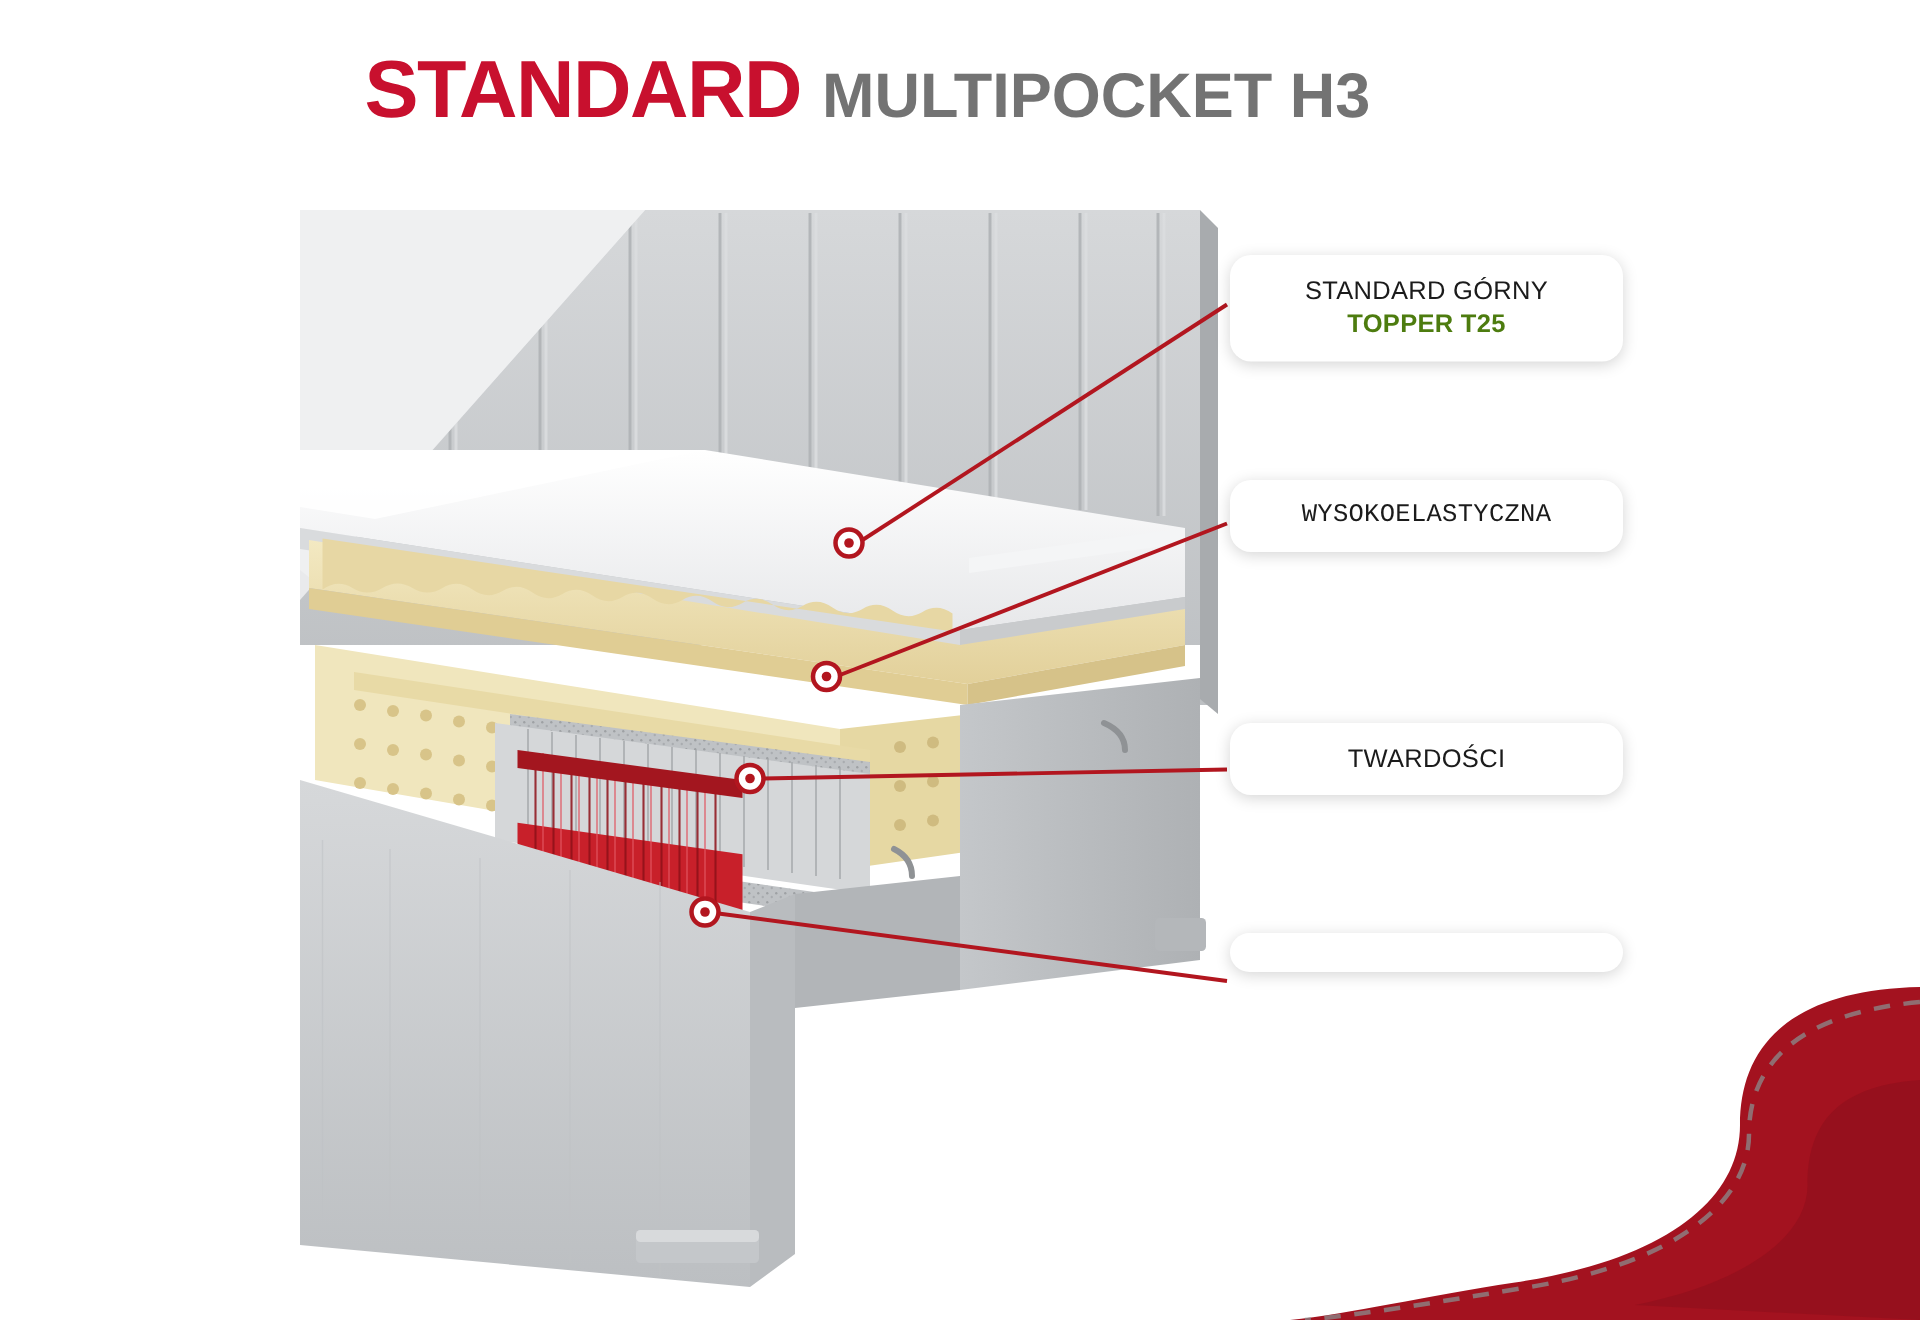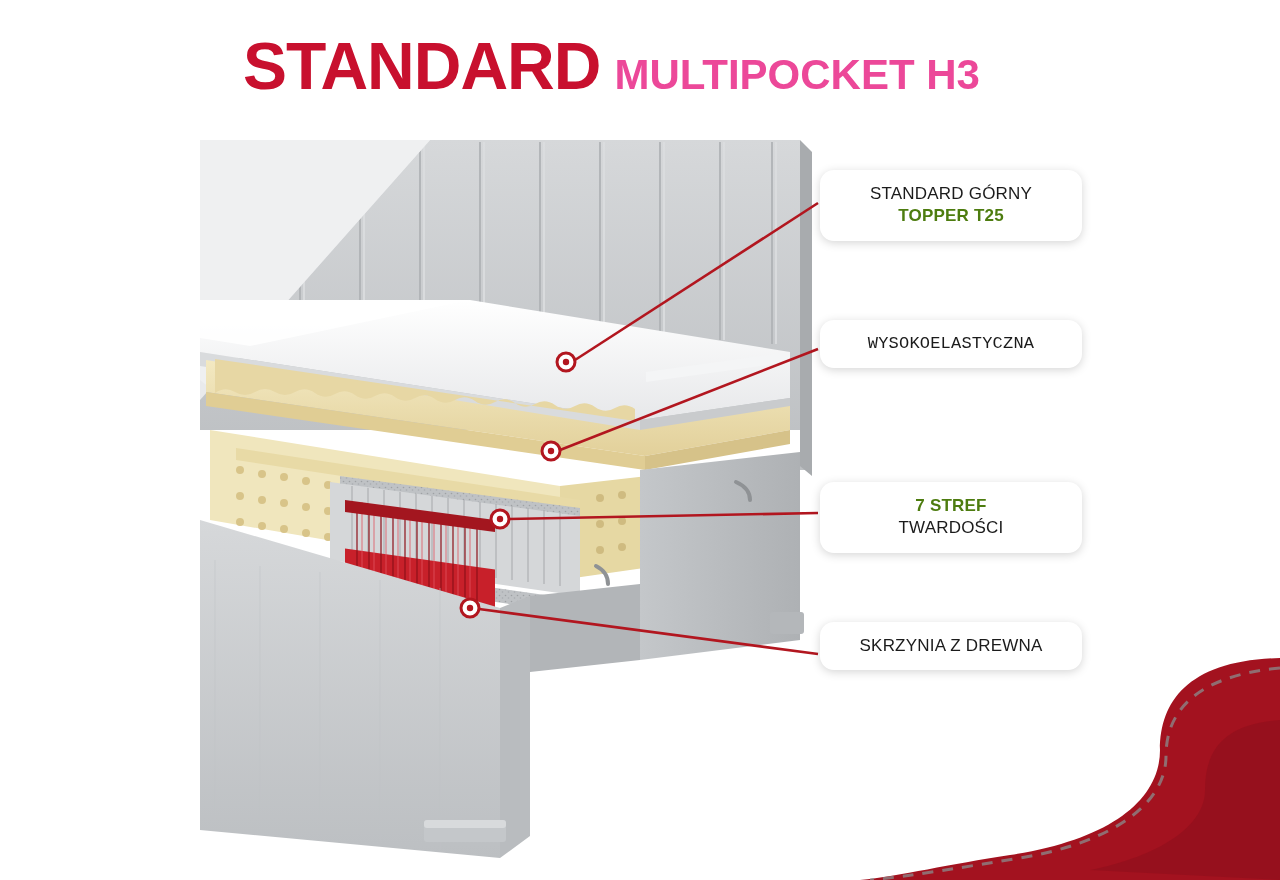--- a/index.html
+++ b/index.html
@@ -39,32 +39,32 @@
   
   .title-wrap {
     position: absolute;
     left: 243px;
     top: 33px;
     display: flex;
     align-items: baseline;
     white-space: nowrap;
   }
   .title-strong {
-    font-size: 66px;
+    font-size: 54px;
     font-weight: bold;
     letter-spacing: -1px;
     color: #c8102e;
     line-height: 1;
     text-align: center;
   }
   .title-rest {
     font-size: 42px;
     font-weight: bold;
     letter-spacing: 0px;
-    color: #ec4899;
+    color: #737373;
     line-height: 1;
     margin-left: 14px;
   }
 
   
   .stage {
     position: absolute;
     left: 0;
     top: 0;
     width: 1280px;
@@ -336,19 +336,17 @@
 <div class="callout" id="callout-topper">
   <span class="ln">STANDARD GÓRNY</span>
   <span class="ln hl">TOPPER T25</span>
 </div>
 
 <div class="callout" id="callout-foam">
   <span class="ln">WYSOKOELASTYCZNA</span>
 </div>
 
 <div class="callout" id="callout-zones">
-  <span class="ln hl">7 STREF</span>
   <span class="ln">TWARDOŚCI</span>
 </div>
 
 <div class="callout" id="callout-box">
-  <span class="ln">SKRZYNIA Z DREWNA</span>
 </div>
 
 </body></html>

